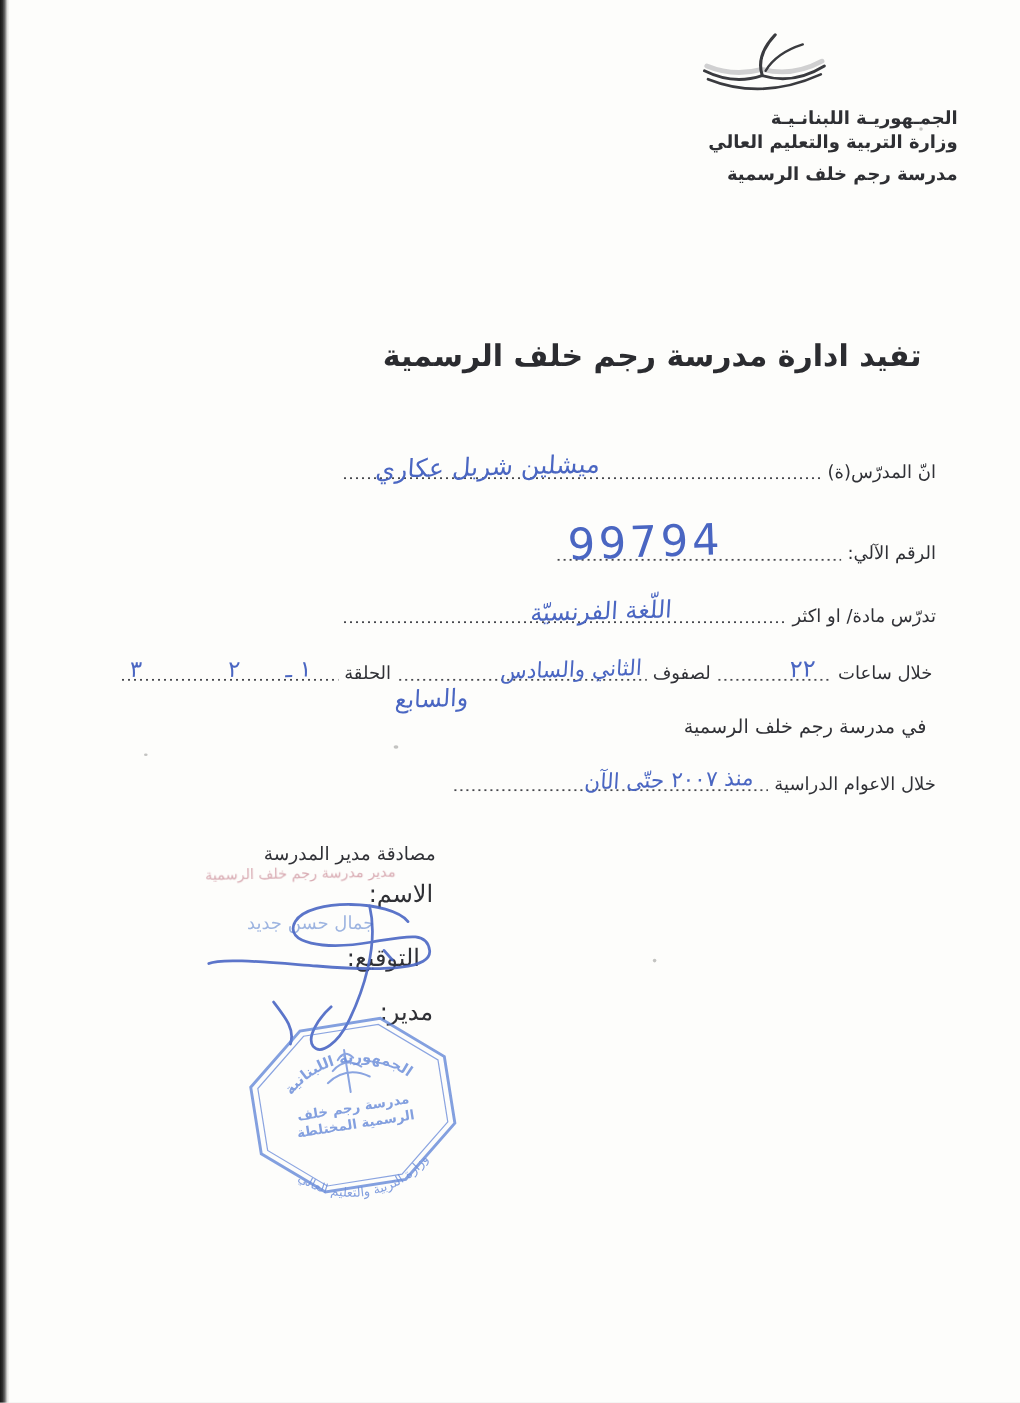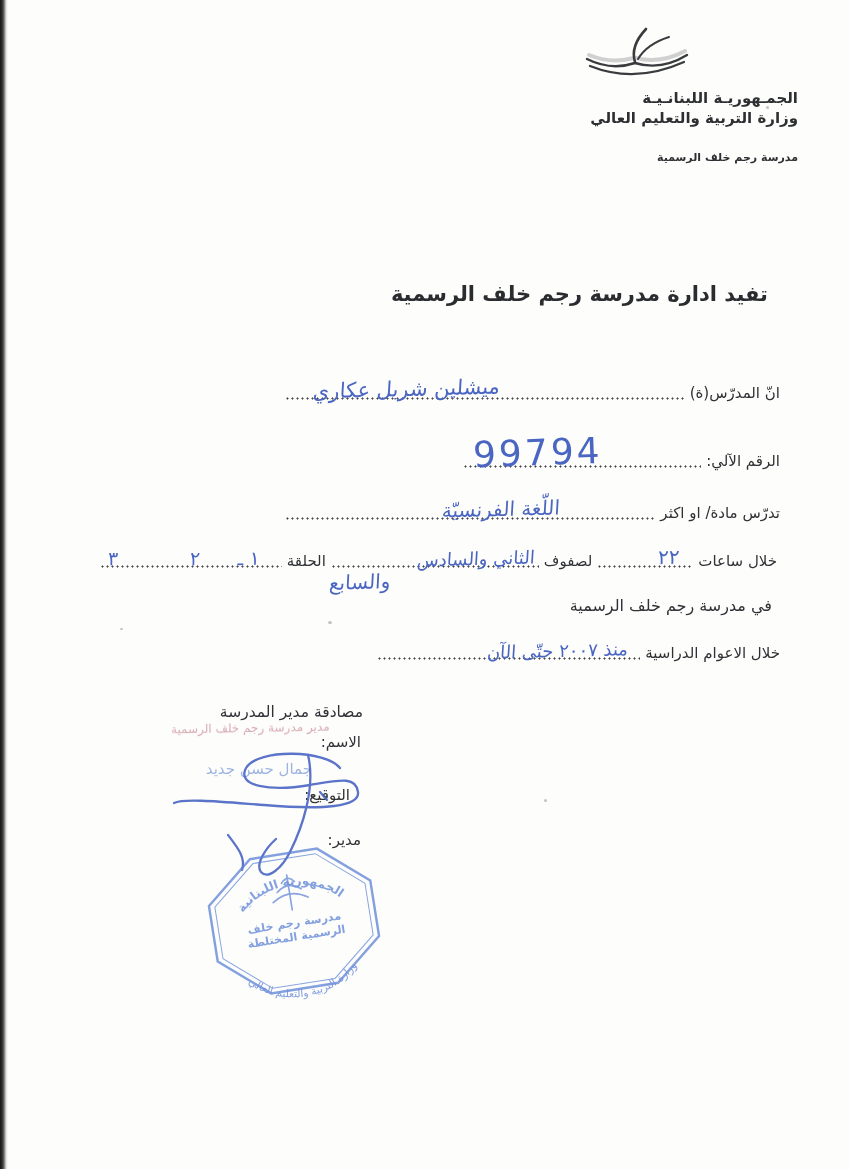--- a/index.html
+++ b/index.html
@@ -13,44 +13,44 @@
     color:#2e2f33;
     border-bottom:1px solid #d8d8d4;
   }
   .scan-edge{
     position:absolute;left:0;top:0;width:8px;height:100%;
     background:linear-gradient(to right,#161616 0px,#2c2c2c 2px,#6a6a6a 4px,rgba(130,130,130,.25) 6px,rgba(0,0,0,0) 8px);
   }
   .logo{position:absolute;left:583px;top:26px;width:108px;height:58px;}
   .letterhead{position:absolute;top:88px;right:52px;direction:rtl;}
   .h-line{font-size:15px;font-weight:bold;line-height:20px;letter-spacing:.5px;}
-  .h-school{margin-top:20px;font-size:11px;}
+  .h-school{margin-top:7px;font-size:15px;}
   .h-date{margin-top:20px;font-size:14px;font-weight:normal;text-decoration:underline;margin-right:4px;}
   .doc-title{
     position:absolute;top:282px;right:82px;margin:0;
-    font-size:21px;font-weight:bold;direction:rtl;letter-spacing:.5px;color:#2b2c30;
+    font-size:25px;font-weight:bold;direction:rtl;letter-spacing:.5px;color:#2b2c30;
   }
   .row{position:absolute;display:flex;direction:rtl;align-items:flex-end;}
   .label{font-size:15px;white-space:nowrap;color:#303136;padding-bottom:2px;}
   .leader{
     position:relative;height:18px;align-self:flex-end;margin:0 5px 4px 5px;
     background-image:radial-gradient(circle,#46474c 0.9px,rgba(0,0,0,0) 1.15px);
     background-size:5px 3px;background-repeat:repeat-x;background-position:0 bottom;
   }
   .grow{flex:1 1 auto;}
   .hand{
     position:absolute;bottom:-1px;white-space:nowrap;
     color:#4a66c2;transform:rotate(-1.5deg) skewX(-5deg);
     font-size:19px;
   }
   .hand-free{
     position:absolute;white-space:nowrap;color:#4a66c2;
     transform:rotate(-2deg) skewX(-5deg);font-size:19px;direction:rtl;
   }
-  .sig-label{position:absolute;font-size:15px;direction:rtl;color:#303136;}
+  .sig-label{position:absolute;font-size:20px;direction:rtl;color:#303136;}
   .faded-pink{
     position:absolute;font-size:12px;direction:rtl;white-space:nowrap;
     color:#cf96a0;opacity:.8;filter:blur(.3px);transform:rotate(-1deg);
   }
   .faded-blue{
     position:absolute;font-size:15px;direction:rtl;white-space:nowrap;
     color:#8da8dc;opacity:.85;filter:blur(.4px);letter-spacing:2px;
   }
   .signature-svg{position:absolute;left:158px;top:740px;width:210px;height:155px;}
   .stamp{position:absolute;left:197px;top:841px;width:194px;height:160px;transform:rotate(-9deg);opacity:.88;}

